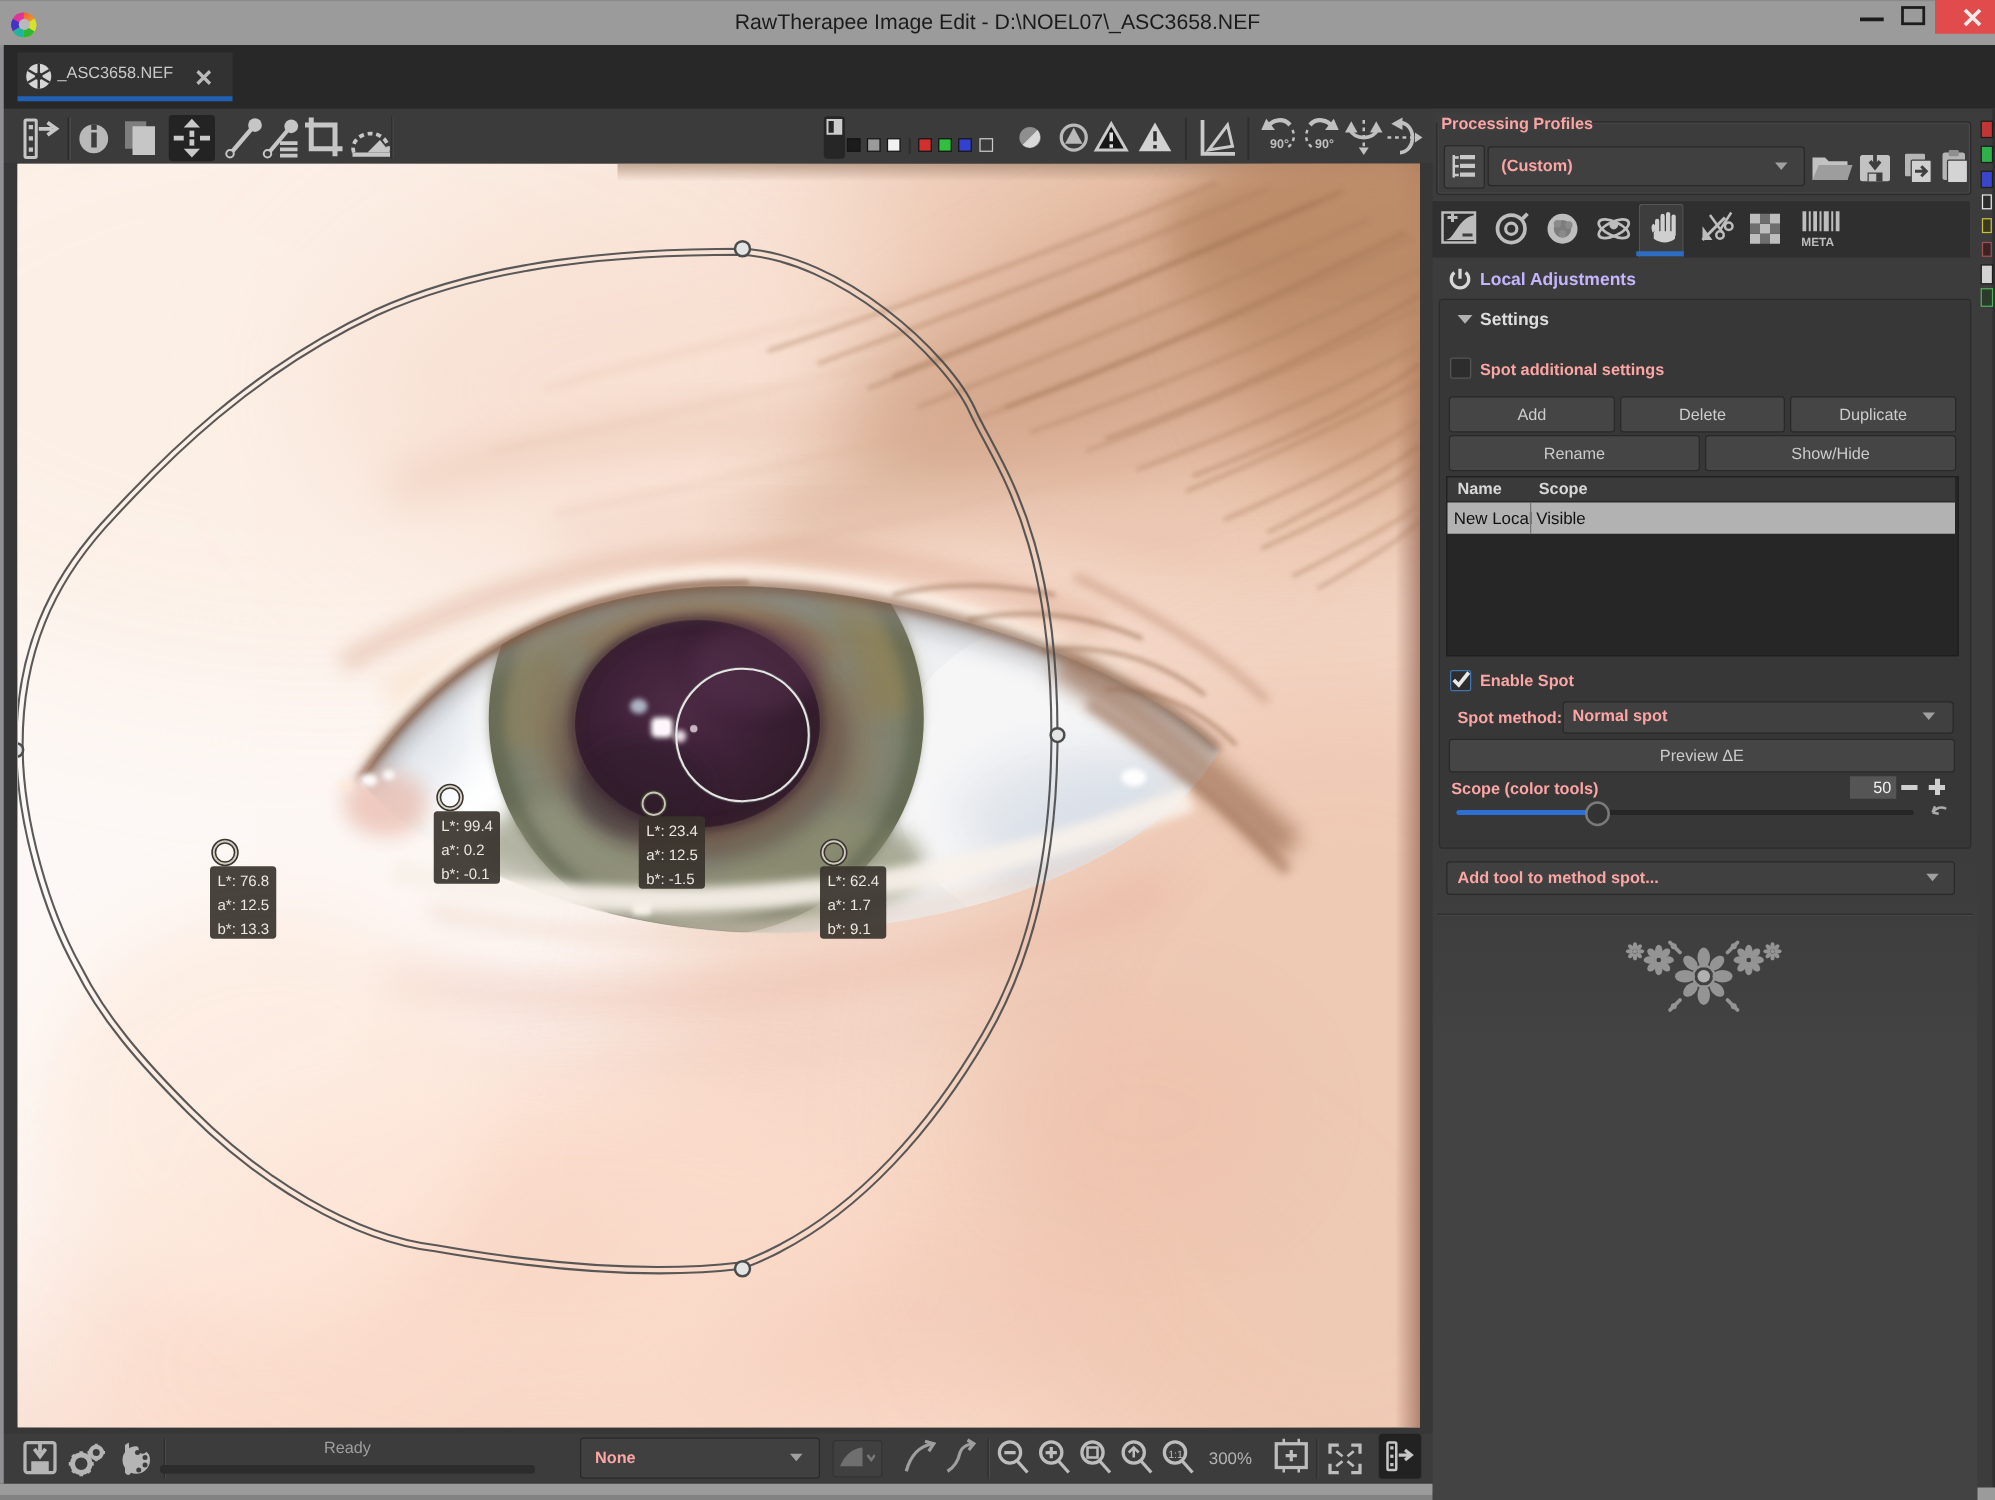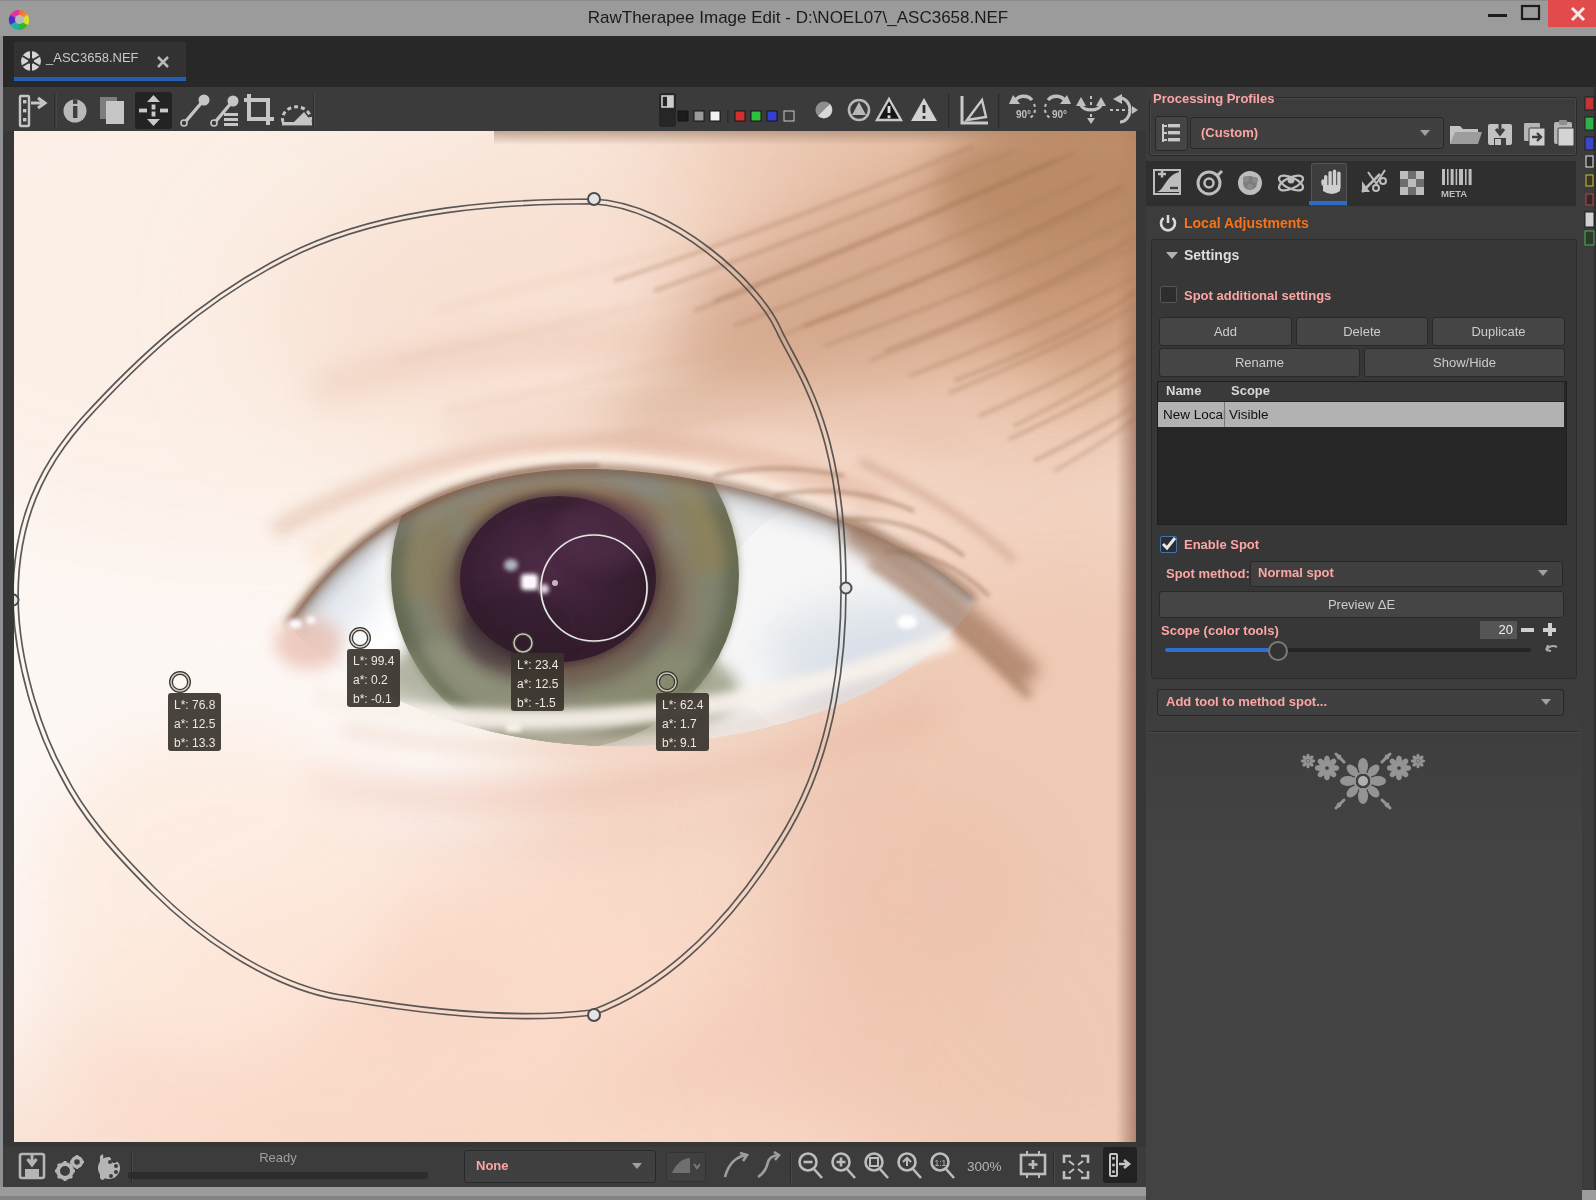--- a/index.html
+++ b/index.html
@@ -557,21 +557,21 @@
       <rect x="316.6" y="3" width="3" height="16"></rect>
     </g>
     <text x="289" y="31" font-size="9.5" font-weight="bold" fill="#bdbdbd" font-family="Liberation Sans,sans-serif">META</text>
   </g>
 </svg>
 
 <svg class="abs" style="left:1158px;top:213px;" width="20" height="20" viewBox="0 0 20 20">
   <path d="M10 2 V10" stroke="#d8d8d8" stroke-width="2.6" fill="none"></path>
   <path d="M5.5 5 A7 7 0 1 0 14.5 5" stroke="#d8d8d8" stroke-width="2.6" fill="none"></path>
 </svg>
-<div class="abs" style="left:1184px;top:215px;font-size:14px;font-weight:bold;color:#f97316;">Local Adjustments</div>
+<div class="abs" style="left:1184px;top:215px;font-size:14px;font-weight:bold;color:#c4b5fd;">Local Adjustments</div>
 
 <div class="abs" style="left:1151px;top:239px;width:424px;height:438px;background:#373737;border:1px solid #2b2b2b;border-radius:3px;"></div>
 <div class="abs" style="left:1166px;top:252px;width:0;height:0;border-left:6px solid transparent;border-right:6px solid transparent;border-top:7px solid #b0b0b0;"></div>
 <div class="abs" style="left:1184px;top:247px;font-size:14px;font-weight:bold;color:#dedede;">Settings</div>
 <div class="abs" style="left:1160px;top:286px;width:15px;height:15px;background:#2d2d2d;border:1px solid #555;border-radius:2px;"></div>
 <div class="abs lbl" style="left:1184px;top:288px;">Spot additional settings</div>
 <div class="abs btn" style="left:1159px;top:317px;width:131px;height:27px;line-height:27px;">Add</div>
 <div class="abs btn" style="left:1296px;top:317px;width:130px;height:27px;line-height:27px;">Delete</div>
 <div class="abs btn" style="left:1432px;top:317px;width:131px;height:27px;line-height:27px;">Duplicate</div>
 <div class="abs btn" style="left:1159px;top:348px;width:199px;height:27px;line-height:27px;">Rename</div>
@@ -590,21 +590,21 @@
 <svg class="abs" style="left:1160px;top:535px;" width="18" height="18" viewBox="0 0 18 18">
     <path d="M3 9 L7 13 L15 3" stroke="#e8e8e8" stroke-width="3" fill="none"></path>
   </svg>
 <div class="abs lbl" style="left:1184px;top:537px;">Enable Spot</div>
 <div class="abs lbl" style="left:1166px;top:566px;">Spot method:</div>
 <div class="abs combo" style="left:1250px;top:561px;width:311px;height:24px;"></div>
 <div class="abs lbl" style="left:1258px;top:565px;">Normal spot</div>
 <div class="carr" style="left:1538px;top:570px;"></div>
 <div class="abs btn" style="left:1159px;top:591px;width:403px;height:25px;line-height:25px;">Preview ΔE</div>
 <div class="abs lbl" style="left:1161px;top:623px;">Scope (color tools)</div>
-<div class="abs" style="left:1480px;top:621px;width:37px;height:18px;background:#555555;color:#efefef;font-size:13px;text-align:right;line-height:18px;"><span style="padding-right:4px;">20</span></div>
+<div class="abs" style="left:1480px;top:621px;width:37px;height:18px;background:#555555;color:#efefef;font-size:13px;text-align:right;line-height:18px;"><span style="padding-right:4px;">50</span></div>
 <div class="abs" style="left:1521px;top:628px;width:13px;height:3.5px;background:#cfcfcf;"></div>
 <div class="abs" style="left:1543px;top:628px;width:13px;height:3.5px;background:#cfcfcf;"></div>
 <div class="abs" style="left:1548px;top:623px;width:3.5px;height:13px;background:#cfcfcf;"></div>
 
 <div class="abs" style="left:1165px;top:648px;width:366px;height:4px;background:#252525;border-radius:2px;"></div>
 <div class="abs" style="left:1165px;top:648px;width:112px;height:4px;background:#2e6fd4;border-radius:2px;"></div>
 <div class="abs" style="left:1268px;top:641px;width:16px;height:16px;background:#333;border:2px solid #7a7a7a;border-radius:50%;"></div>
 <svg class="abs" style="left:1543px;top:642px;" width="18" height="16" viewBox="0 0 18 16">
     <path d="M3 8 Q8 2 14 5 M3 8 L8 9 M3 8 L5 3" stroke="#aaa" stroke-width="2" fill="none"></path>
   </svg>

